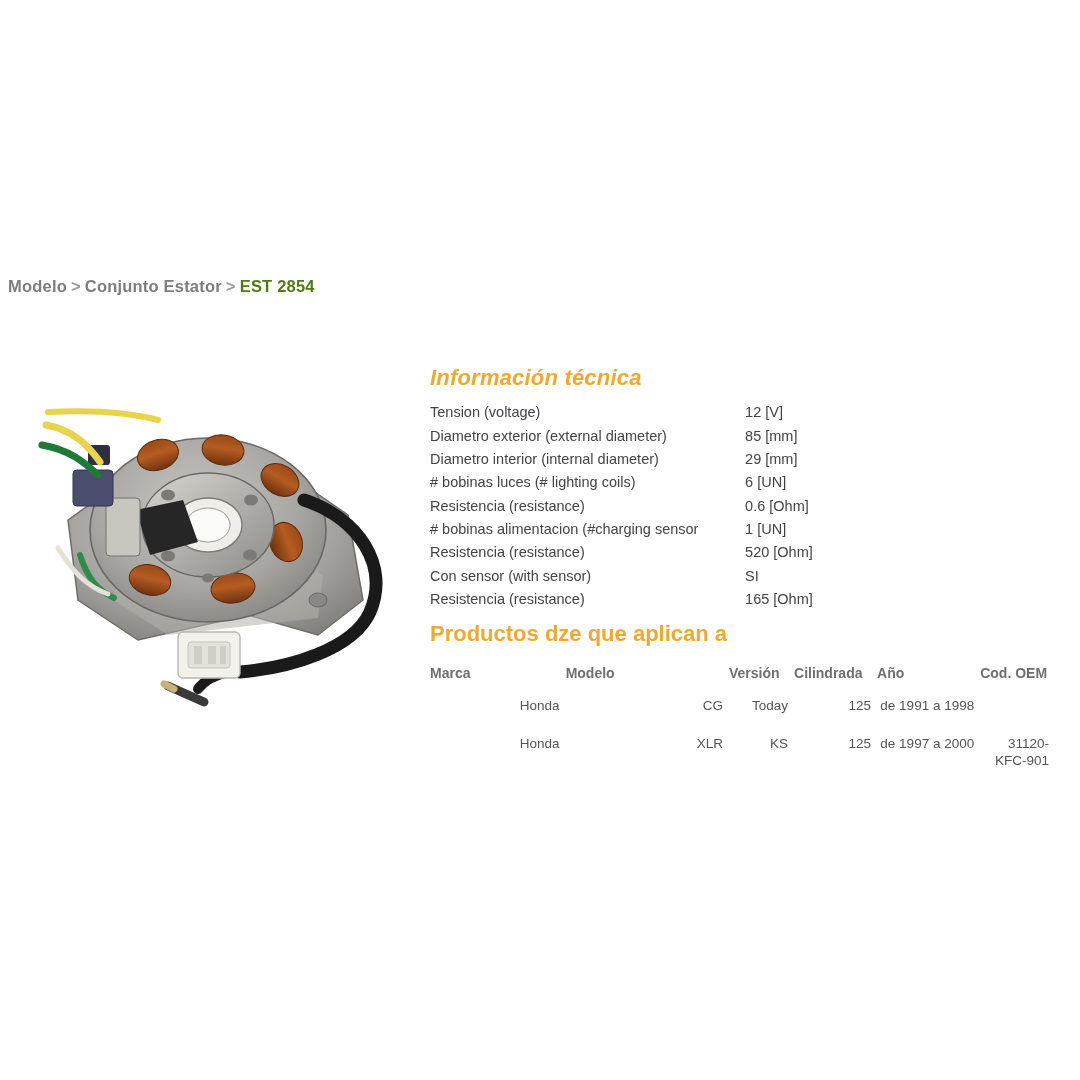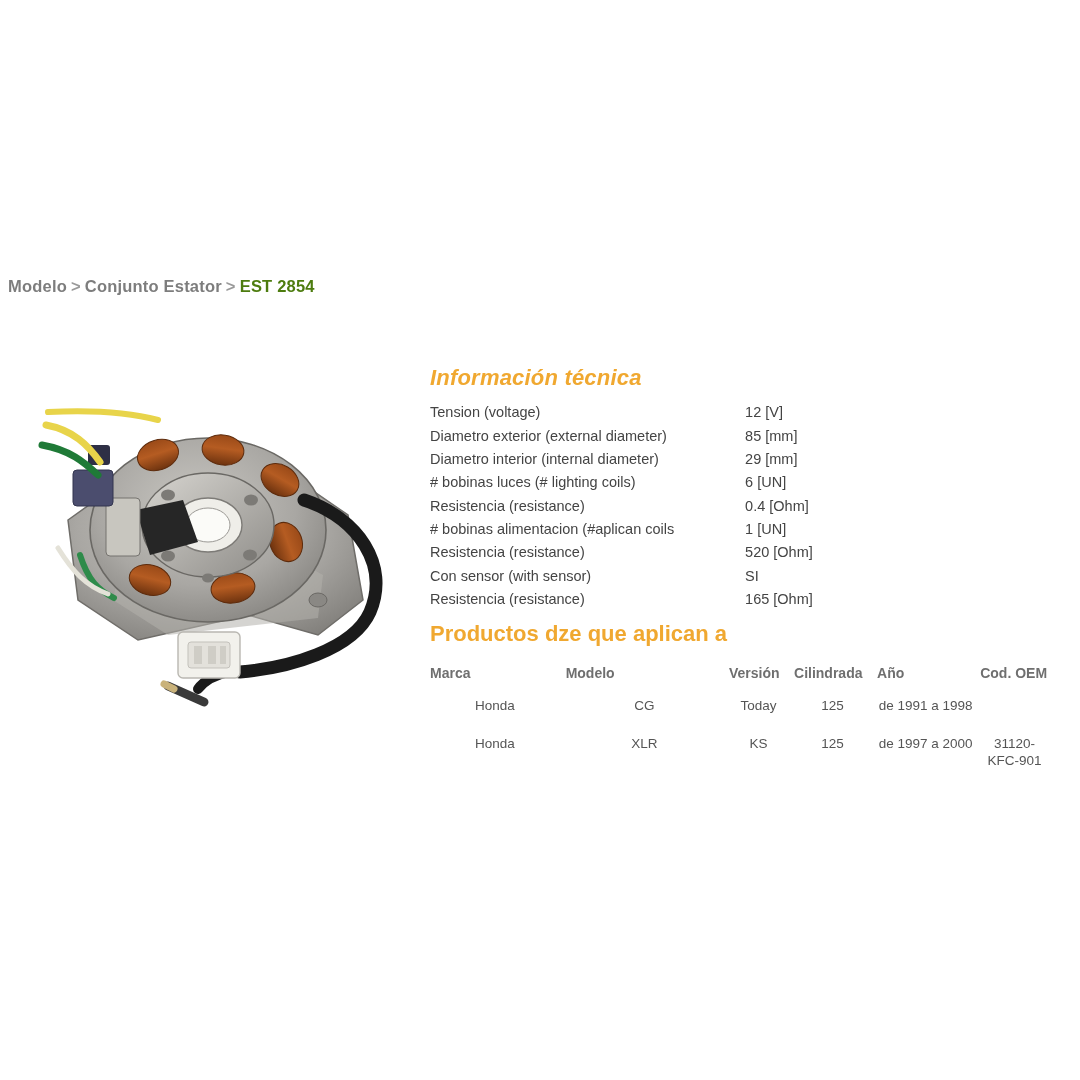--- a/index.html
+++ b/index.html
@@ -100,21 +100,21 @@
   }
   .apps-table th {
     text-align: left;
     font-weight: bold;
     color: #6f6f6f;
     font-size: 14px;
     padding: 4px 6px 6px 0;
     vertical-align: top;
   }
   .apps-table td {
-    text-align: center;
+    text-align: right;
     padding: 10px 6px 10px 0;
     vertical-align: top;
     line-height: 1.3;
     color: #555;
   }
   .col-marca { width: 140px; }
   .col-modelo { width: 170px; }
   .col-version { width: 60px; }
   .col-cil { width: 78px; }
   .col-anio { width: 105px; }
@@ -225,24 +225,24 @@
         <tr>
           <td class="label">Diametro interior (internal diameter)</td>
           <td class="value">29 [mm]</td>
         </tr>
         <tr>
           <td class="label"># bobinas luces (# lighting coils)</td>
           <td class="value">6 [UN]</td>
         </tr>
         <tr>
           <td class="label">Resistencia (resistance)</td>
-          <td class="value">0.4 [Ohm]</td>
-        </tr>
-        <tr>
-          <td class="label"># bobinas alimentacion (#aplican coils</td>
+          <td class="value">0.6 [Ohm]</td>
+        </tr>
+        <tr>
+          <td class="label"># bobinas alimentacion (#charging sensor</td>
           <td class="value">1 [UN]</td>
         </tr>
         <tr>
           <td class="label">Resistencia (resistance)</td>
           <td class="value">520 [Ohm]</td>
         </tr>
         <tr>
           <td class="label">Con sensor (with sensor)</td>
           <td class="value">SI</td>
         </tr>

